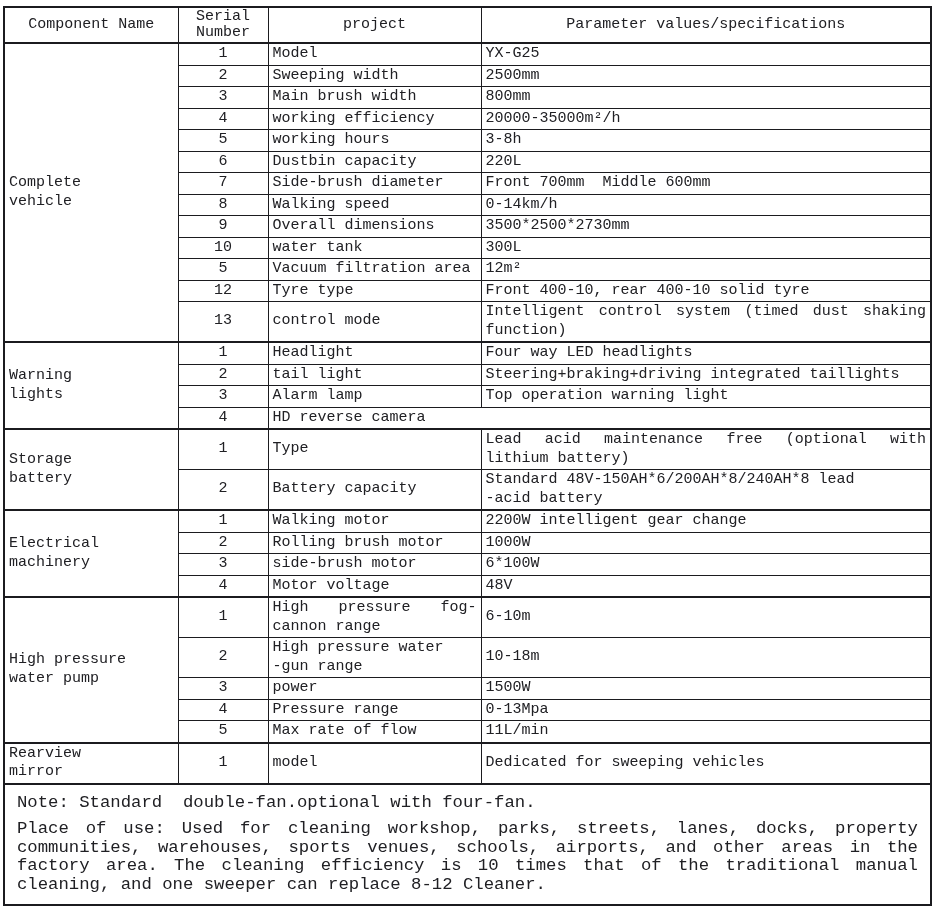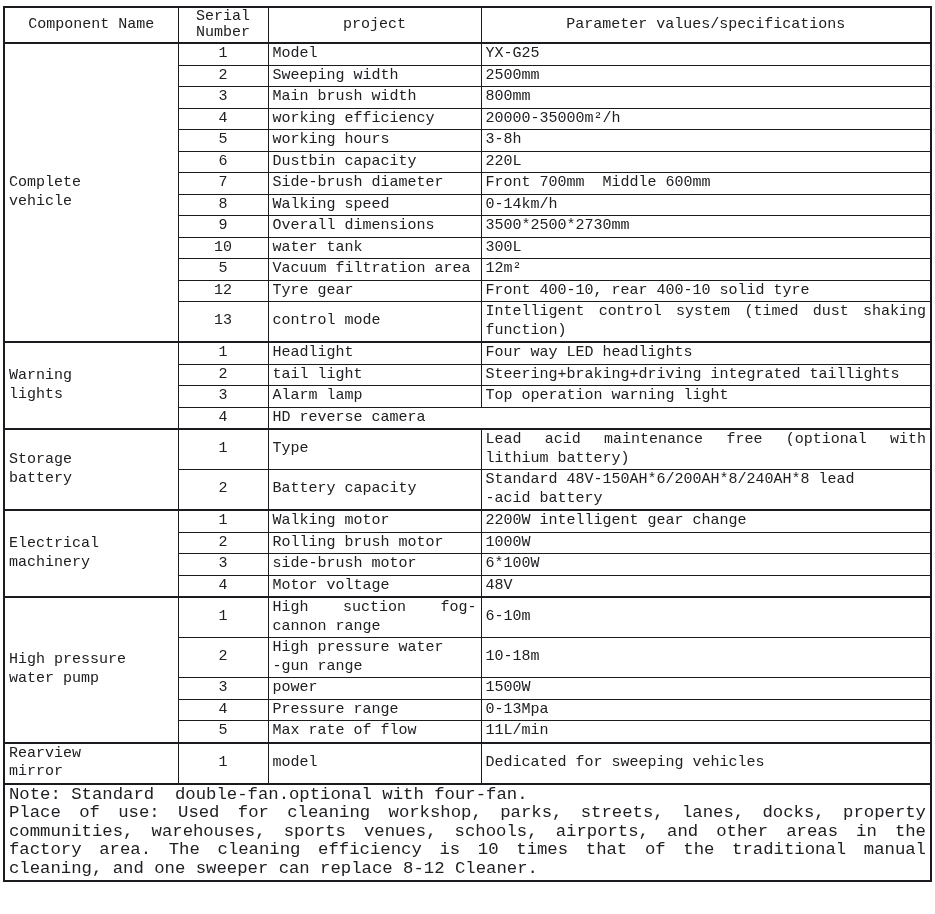--- a/index.html
+++ b/index.html
@@ -46,21 +46,21 @@
   td.value     { text-align: justify; }
   .notes {
     box-sizing: border-box;
     width: 929px;
     border: 2px solid #1b1b1f;
     border-top: 0;
     padding: 1px 4px 2px 4px;
     font-size: 17.3px;
   }
   .notes p {
-    margin: 0;
+    margin: 8px;
     line-height: 18.6px;
     text-align: justify;
     white-space: pre-line;
   }
 </style>
 </head>
 <body>
 
 <div class="sheet">
   <table class="spec">
@@ -132,21 +132,21 @@
           <td class="project">water tank</td>
           <td class="value">300L</td>
         </tr>
         <tr>
           <td class="serial">5</td>
           <td class="project">Vacuum filtration area</td>
           <td class="value">12m²</td>
         </tr>
         <tr>
           <td class="serial">12</td>
-          <td class="project">Tyre gear</td>
+          <td class="project">Tyre type</td>
           <td class="value">Front 400-10, rear 400-10 solid tyre</td>
         </tr>
         <tr>
           <td class="serial">13</td>
           <td class="project">control mode</td>
           <td class="value">Intelligent control system (timed dust shaking function)</td>
         </tr>
         <tr class="section-start">
           <td class="component" rowspan="4">Warning
 lights</td>
@@ -200,21 +200,21 @@
         </tr>
         <tr>
           <td class="serial">4</td>
           <td class="project">Motor voltage</td>
           <td class="value">48V</td>
         </tr>
         <tr class="section-start">
           <td class="component" rowspan="5">High pressure
 water pump</td>
           <td class="serial">1</td>
-          <td class="project">High suction fog-cannon range</td>
+          <td class="project">High pressure fog-cannon range</td>
           <td class="value">6-10m</td>
         </tr>
         <tr>
           <td class="serial">2</td>
           <td class="project">High pressure water
 -gun range</td>
           <td class="value">10-18m</td>
         </tr>
         <tr>
           <td class="serial">3</td>

